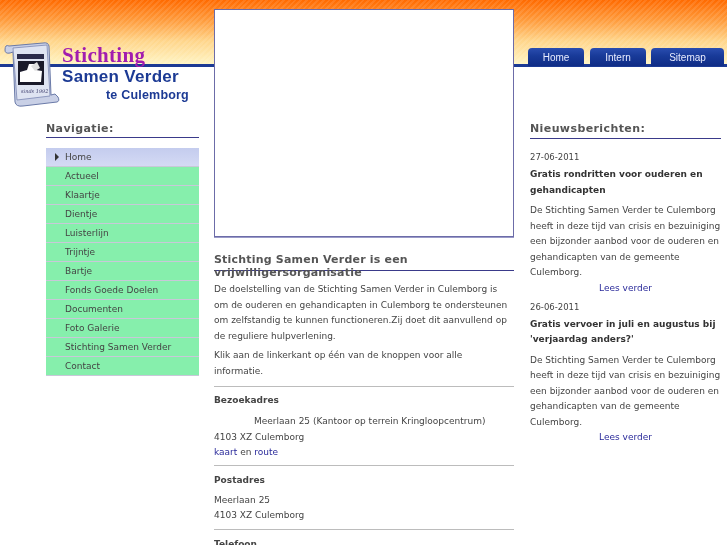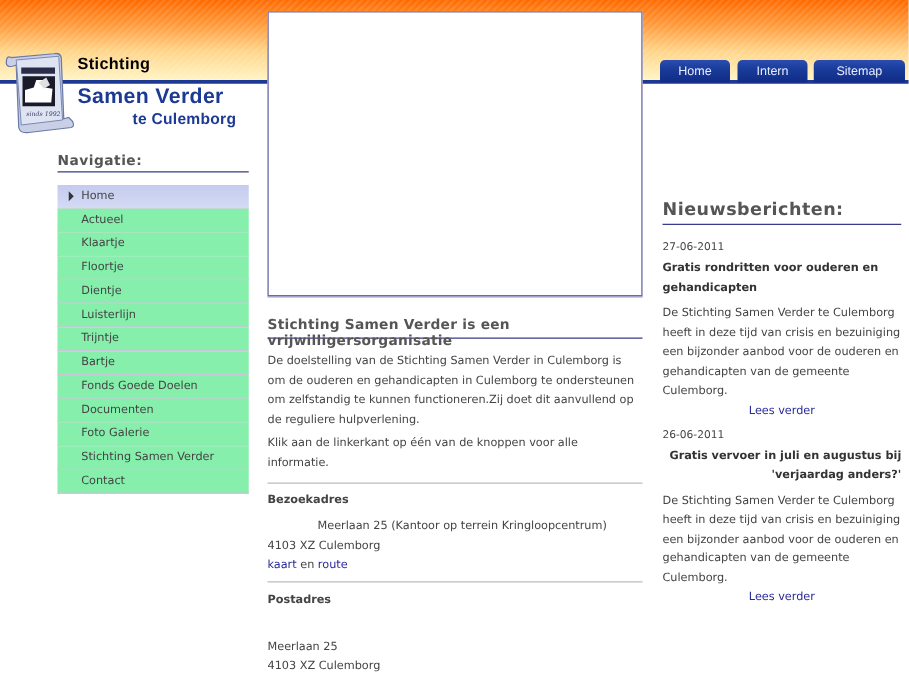--- a/index.html
+++ b/index.html
@@ -16,21 +16,21 @@
       repeating-linear-gradient(135deg, rgba(255,255,255,0.10) 0 2px, rgba(255,255,255,0) 2px 4px),
       linear-gradient(to bottom, #ff6a00 0%, #ff9a3a 30%, #ffd58a 62%, #fff7c8 100%);
   }
   .header-line {
     position:absolute; left:0; top:64px; width:727px; height:3px; background:#1c3a94;
   }
   
   .logo-scroll {
     position:absolute; left:3px; top:40px; width:57px; height:68px;
   }
-  .logo-t1 { position:absolute; left:62px; top:43px; font-family:Liberation Sans, sans-serif; font-weight:bold; font-size:13px; color:#000000; letter-spacing:0.3px; }
+  .logo-t1 { position:absolute; left:62px; top:43px; font-family:Liberation Serif, serif; font-weight:bold; font-size:21px; color:#a21caf; letter-spacing:0.3px; }
   .logo-t2 { position:absolute; left:62px; top:67px; font-family:"Liberation Sans", sans-serif; font-weight:bold; font-size:17px; color:#1c3a94; letter-spacing:0.3px; }
   .logo-t3 { position:absolute; left:106px; top:88px; font-family:"Liberation Sans", sans-serif; font-weight:bold; font-size:12.5px; color:#1c3a94; letter-spacing:0.2px;text-align:right; }
 
   
   .banner-box {
     position:absolute; left:214px; top:9px; width:298px; height:226px;
     background:#fff; border:1px solid #6c6ca8; box-shadow:0 1px 0 #9a9ac8;
   }
 
   
@@ -59,21 +59,21 @@
   .main { position:absolute; left:214px; top:253px; width:300px; }
   .main-title { font-size:11px; font-weight:bold; color:#555; letter-spacing:0.2px; height:17px; }
   .main-rule { height:1px; background:#3a3a8a; margin:0 0 0 0; }
   .para { font-size:9px; line-height:15.5px; color:#444; margin:0; }
   .gray-rule { height:1px; background:#bcbcbc; }
   .sub-head { font-size:9px; font-weight:bold; color:#444; }
   a.lnk { color:#2a2a9a; text-decoration:none; }
 
   
   .news { position:absolute; left:530px; top:122px; width:191px; }
-  .news-title { font-size:14px; font-weight:bold; color:#555; letter-spacing:0.4px;margin-top:38px; }
+  .news-title { font-size:11px; font-weight:bold; color:#555; letter-spacing:0.4px; }
   .news-rule { height:1px; background:#3a3a8a; margin-top:3px; }
   .news-date { font-size:8.5px; color:#444; }
   .news-head { font-size:9px; font-weight:bold; color:#333; line-height:15.5px; }
   .news-body { font-size:9px; color:#444; line-height:15.5px; }
   .news-more { font-size:9px; color:#2a2a9a; text-align:center; cursor:pointer; }
 </style>
 </head>
 <body>
 
 <div class="header"></div>
@@ -104,21 +104,20 @@
 
 <div class="nav-title">Navigatie:</div>
 <div class="nav-rule"></div>
 <ul class="nav-list">
   <li class="nav-item active">
     <span class="nav-arrow"></span>
     <span>Home</span>
   </li>
   <li class="nav-item"><span>Actueel</span></li>
   <li class="nav-item"><span>Klaartje</span></li>
-  <li class="nav-item"><span>Floortje</span></li>
   <li class="nav-item"><span>Dientje</span></li>
   <li class="nav-item"><span>Luisterlijn</span></li>
   <li class="nav-item"><span>Trijntje</span></li>
   <li class="nav-item"><span>Bartje</span></li>
   <li class="nav-item"><span>Fonds Goede Doelen</span></li>
   <li class="nav-item"><span>Documenten</span></li>
   <li class="nav-item"><span>Foto Galerie</span></li>
   <li class="nav-item"><span>Stichting Samen Verder</span></li>
   <li class="nav-item"><span>Contact</span></li>
 </ul>
@@ -130,34 +129,34 @@
   <p class="para" style="margin-top:4px;">Klik aan de linkerkant op één van de knoppen voor alle informatie.</p>
   <div class="gray-rule" style="margin-top:7px;"></div>
 
   <div class="sub-head" style="margin-top:8px;">Bezoekadres</div>
   <p class="para" style="margin-top:9px;margin-left:40px;">Meerlaan 25 (Kantoor op terrein Kringloopcentrum)</p>
   <p class="para">4103 XZ Culemborg</p>
   <p class="para"><a class="lnk">kaart</a><span> en </span><a class="lnk">route</a></p>
   <div class="gray-rule" style="margin-top:4px;"></div>
 
   <div class="sub-head" style="margin-top:9px;">Postadres</div>
-  <p class="para" style="margin-top:26px;">Meerlaan 25</p>
+  <p class="para" style="margin-top:8px;">Meerlaan 25</p>
   <p class="para">4103 XZ Culemborg</p>
   <div class="gray-rule" style="margin-top:5px;"></div>
 
   <div class="sub-head" style="margin-top:9px;">Telefoon</div>
 
 </div>
 
 <div class="news">
   <div class="news-title">Nieuwsberichten:</div>
   <div class="news-rule"></div>
 
   <div class="news-date" style="margin-top:13px;">27-06-2011</div>
   <div class="news-head" style="margin-top:5px;">Gratis rondritten voor ouderen en gehandicapten</div>
   <div class="news-body" style="margin-top:5px;">De Stichting Samen Verder te Culemborg heeft in deze tijd van crisis en bezuiniging een bijzonder aanbod voor de ouderen en gehandicapten van de gemeente Culemborg.</div>
   <div class="news-more" style="margin-top:2px;">Lees verder</div>
 
   <div class="news-date" style="margin-top:9px;">26-06-2011</div>
-  <div class="news-head" style="margin-top:5px;text-align:right;">Gratis vervoer in juli en augustus bij 'verjaardag anders?'</div>
+  <div class="news-head" style="margin-top:5px;">Gratis vervoer in juli en augustus bij 'verjaardag anders?'</div>
   <div class="news-body" style="margin-top:5px;">De Stichting Samen Verder te Culemborg heeft in deze tijd van crisis en bezuiniging een bijzonder aanbod voor de ouderen en gehandicapten van de gemeente Culemborg.</div>
   <div class="news-more" style="margin-top:2px;">Lees verder</div>
 </div>
 
 </body></html>

